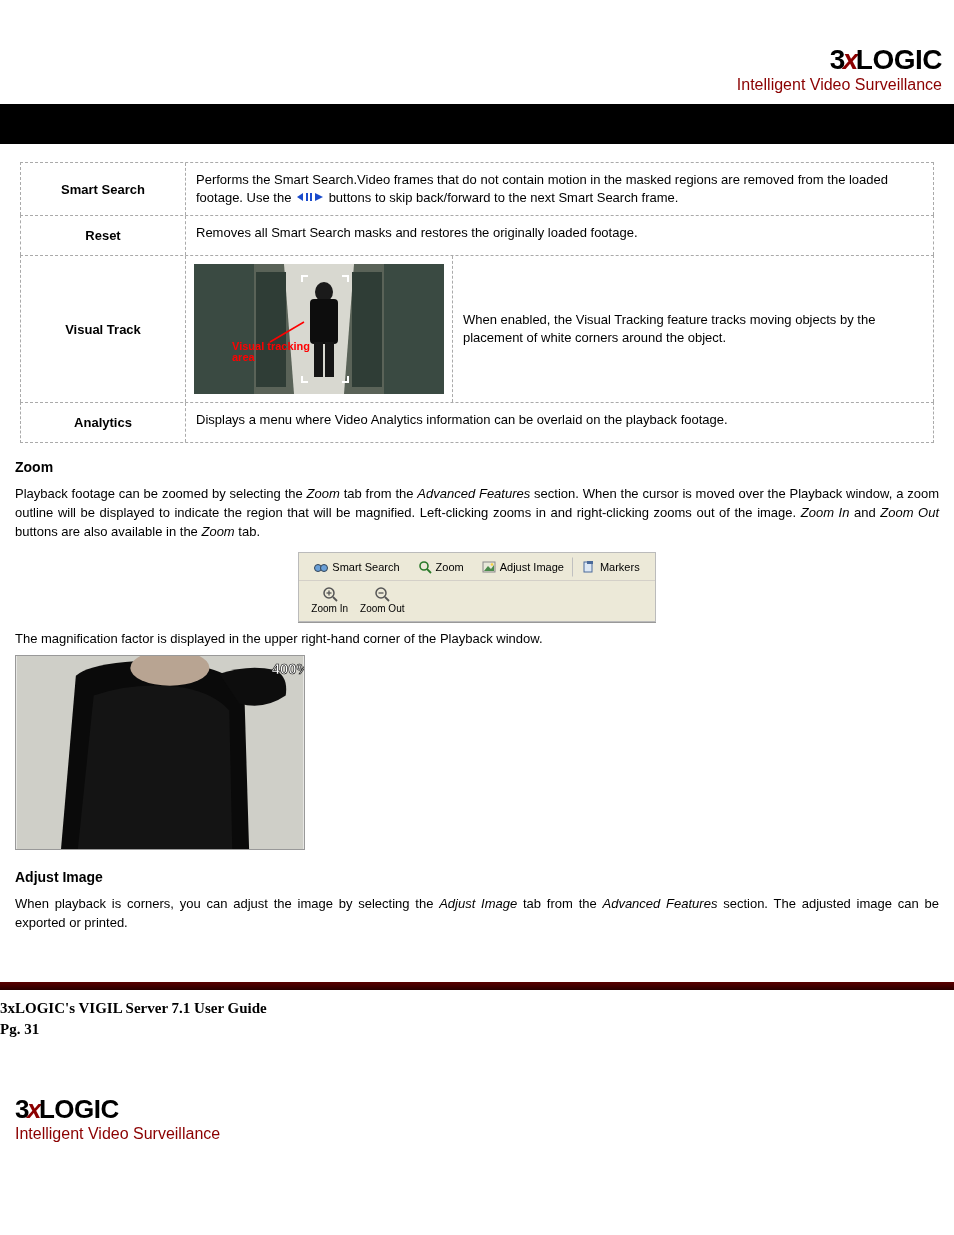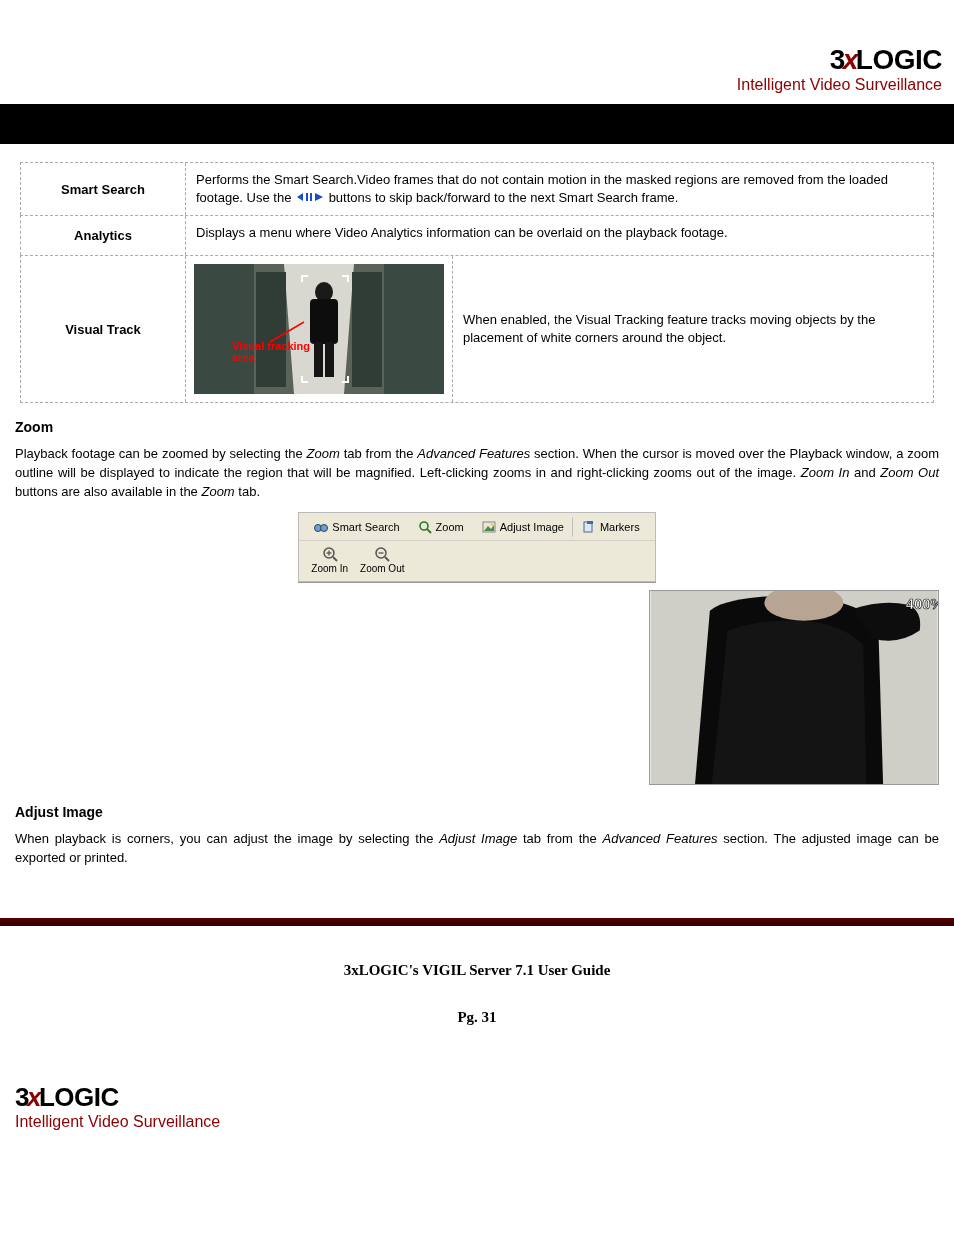--- a/index.html
+++ b/index.html
@@ -40,25 +40,25 @@
   .zoom-toolbar-wrap { text-align:center; margin: 10px 0 8px 0;}
   .zoom-toolbar { display:inline-block; border:1px solid #bbb; background:#ece9d8; padding:0; font-family:Tahoma,Arial,sans-serif; font-size:11px; box-shadow:0 1px 0 #999;}
   .zoom-tabs { background:#ece9d8; padding:4px 6px 3px 6px; border-bottom:1px solid #d4d0c8; display:flex; gap:0;}
   .zoom-tab { padding:2px 8px; display:flex; align-items:center; gap:4px; border:1px solid transparent; }
   .zoom-tab.sep { border-right:1px solid #c0c0c0;}
   .zoom-tab-icon { width:14px; height:14px; display:inline-block; }
   .zoom-buttons { padding:4px 8px 6px 8px; display:flex; gap:4px; background:#ece9d8;}
   .zoom-btn { padding:1px 4px; display:flex; flex-direction:column; align-items:center; gap:1px; font-size:10px;}
   .mag-icon { width:16px;height:16px; }
   
-  .zoom-figure-wrap { text-align:right; margin:4px 0 12px 0;}
+  .zoom-figure-wrap { text-align:left; margin:4px 0 12px 0;}
   .zoom-figure { width:290px; height:195px; display:inline-block; border:1px solid #999;}
   
   .footer-bar { margin-top:50px; height:8px; background:linear-gradient(to bottom,#5a0000,#2a0000);}
-  .footer-text { text-align:center; padding:10px 0 4px 0; font-family:"Times New Roman",serif; font-weight:bold; font-size:15px;margin-top:26px;}
+  .footer-text { text-align:left; padding:10px 0 4px 0; font-family:"Times New Roman",serif; font-weight:bold; font-size:15px;}
   .footer-logo { padding:20px 0 10px 15px;}
   .footer-logo .logo-main { font-size:26px;}
 </style>
 </head>
 <body>
 
 <div class="header-logo">
   <div class="logo-main">3<span class="x">x</span>LOGIC</div>
   <div class="logo-tag">Intelligent Video Surveillance</div>
 </div>
@@ -78,24 +78,23 @@
             <rect x="11" y="1" width="2" height="8" fill="#1a4bcc"></rect>
             <rect x="15" y="1" width="2" height="8" fill="#1a4bcc"></rect>
             <polygon points="20,1 28,5 20,9" fill="#1a4bcc"></polygon>
           </svg>
         </span>
         <span> buttons to skip back/forward to the next Smart Search frame.</span>
       </span>
     </div>
   </div>
 
-
-  <div class="feature-row">
-    <div class="feature-label">Analytics</div>
-    <div class="feature-desc">Displays a menu where Video Analytics information can be overlaid on the playback footage.</div>
+  <div class="feature-row">
+    <div class="feature-label">Reset</div>
+    <div class="feature-desc">Removes all Smart Search masks and restores the originally loaded footage.</div>
   </div>
 
   <div class="feature-row">
     <div class="feature-label">Visual Track</div>
     <div class="visual-track-cell" style="flex:1;">
       <div class="vt-img-wrap">
         <svg class="hallway-img" viewBox="0 0 250 130">
 
           <rect x="0" y="0" width="250" height="130" fill="#5a6358"></rect>
           <polygon points="90,0 160,0 150,130 100,130" fill="#d8d8d0"></polygon>
@@ -116,20 +115,25 @@
             <path d="M148 118 L154 118 L154 112"></path>
           </g>
 
           <line x1="76" y1="78" x2="110" y2="58" stroke="#ff0000" stroke-width="1.5"></line>
           <text x="38" y="86" fill="#ff0000" font-size="11" font-weight="bold" font-family="Arial">Visual tracking</text>
           <text x="38" y="97" fill="#ff0000" font-size="11" font-weight="bold" font-family="Arial">area</text>
         </svg>
       </div>
       <div class="vt-desc">When enabled, the Visual Tracking feature tracks moving objects by the placement of white corners around the object.</div>
     </div>
+  </div>
+
+  <div class="feature-row">
+    <div class="feature-label">Analytics</div>
+    <div class="feature-desc">Displays a menu where Video Analytics information can be overlaid on the playback footage.</div>
   </div>
 </div>
 
 <div class="content">
   <h3 class="section-h">Zoom</h3>
   <p class="body-p">
     <span>Playback footage can be zoomed by selecting the </span><span class="italic">Zoom</span><span> tab from the </span><span class="italic">Advanced Features</span><span> section. When the cursor is moved over the Playback window, a zoom outline will be displayed to indicate the region that will be magnified. Left-clicking zooms in and right-clicking zooms out of the image. </span><span class="italic">Zoom In</span><span> and </span><span class="italic">Zoom Out</span><span> buttons are also available in the </span><span class="italic">Zoom</span><span> tab.</span>
   </p>
 
   <div class="zoom-toolbar-wrap">
@@ -180,20 +184,21 @@
               <circle cx="7" cy="7" r="5" fill="none" stroke="#555" stroke-width="1.5"></circle>
               <line x1="11" y1="11" x2="15" y2="15" stroke="#555" stroke-width="1.8"></line>
               <line x1="4.5" y1="7" x2="9.5" y2="7" stroke="#555" stroke-width="1.3"></line>
             </svg>
           <span>Zoom Out</span>
         </div>
       </div>
     </div>
   </div>
 
+  <p class="body-p">The magnification factor is displayed in the upper right-hand corner of the Playback window.</p>
 
   <div class="zoom-figure-wrap">
     <svg class="zoom-figure" viewBox="0 0 290 195">
       <rect x="0" y="0" width="290" height="195" fill="#cfcfc8"></rect>
 
       <path d="M60 20 Q70 10 110 6 Q145 3 175 8 Q210 14 230 30 L235 195 L45 195 Z" fill="#0a0a0a"></path>
       <path d="M78 40 Q120 25 170 32 Q200 38 215 55 L218 195 L62 195 Z" fill="#141414"></path>
 
       <ellipse cx="155" cy="12" rx="40" ry="18" fill="#b8a492"></ellipse>
 

